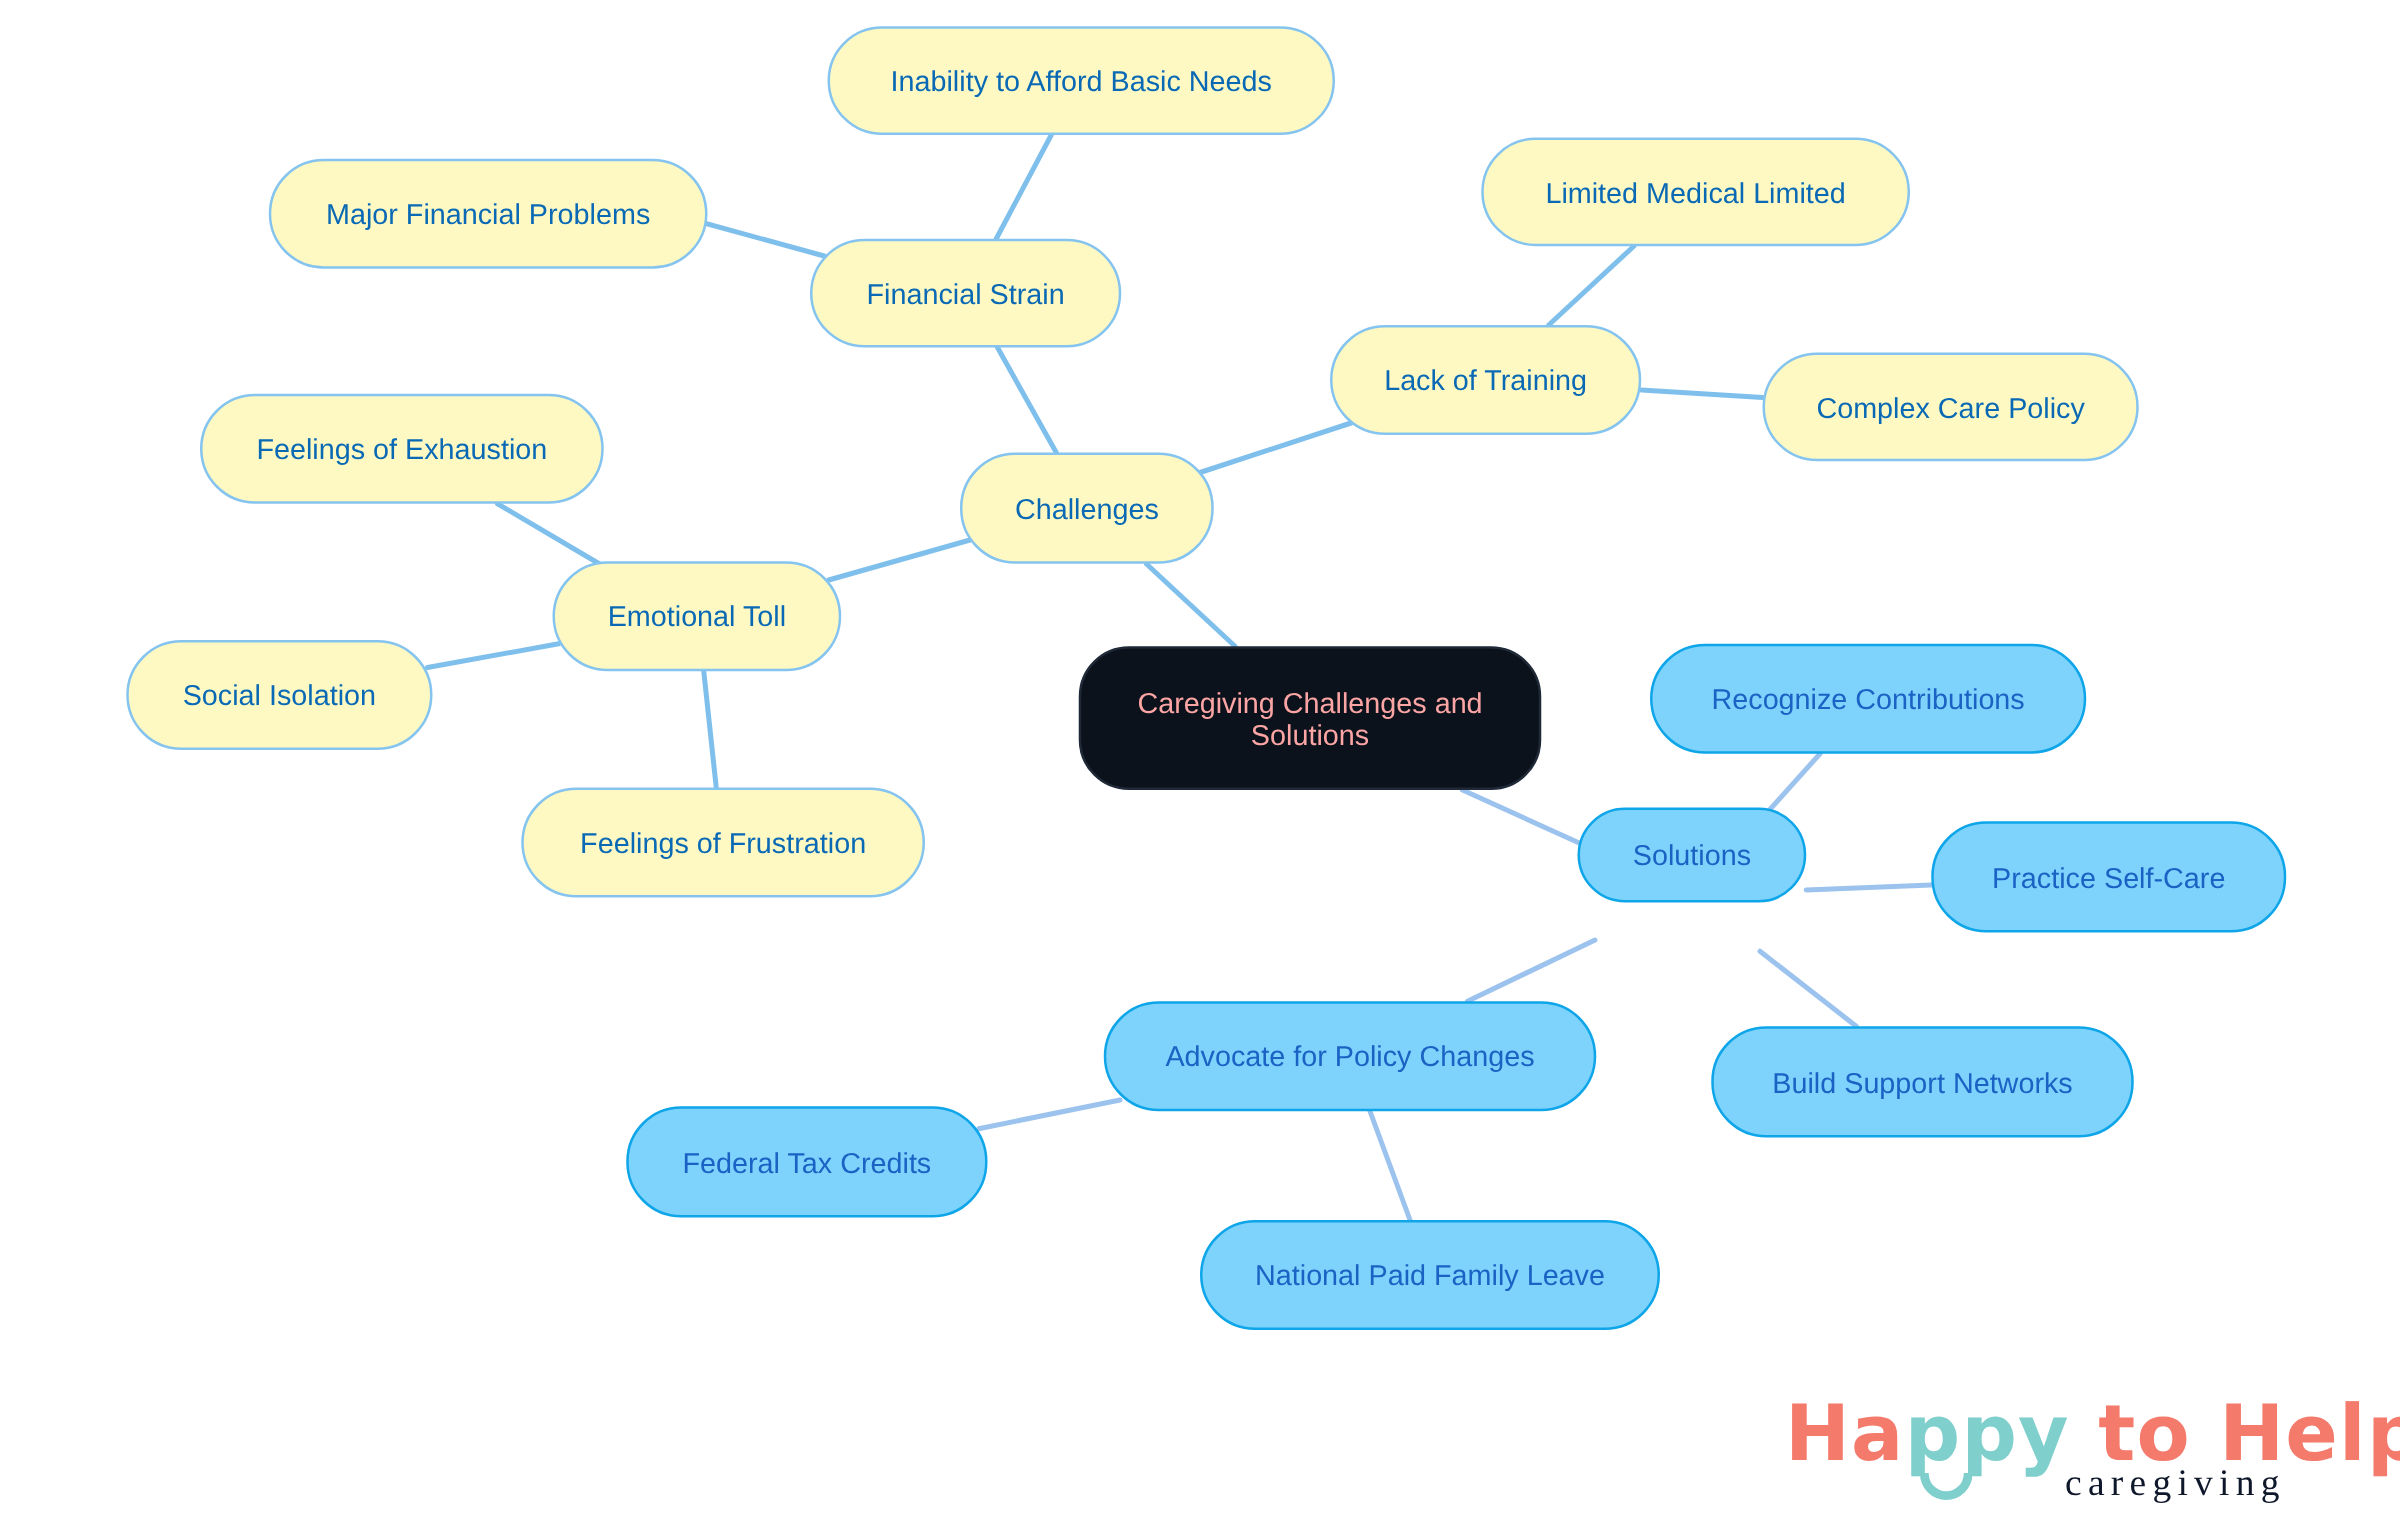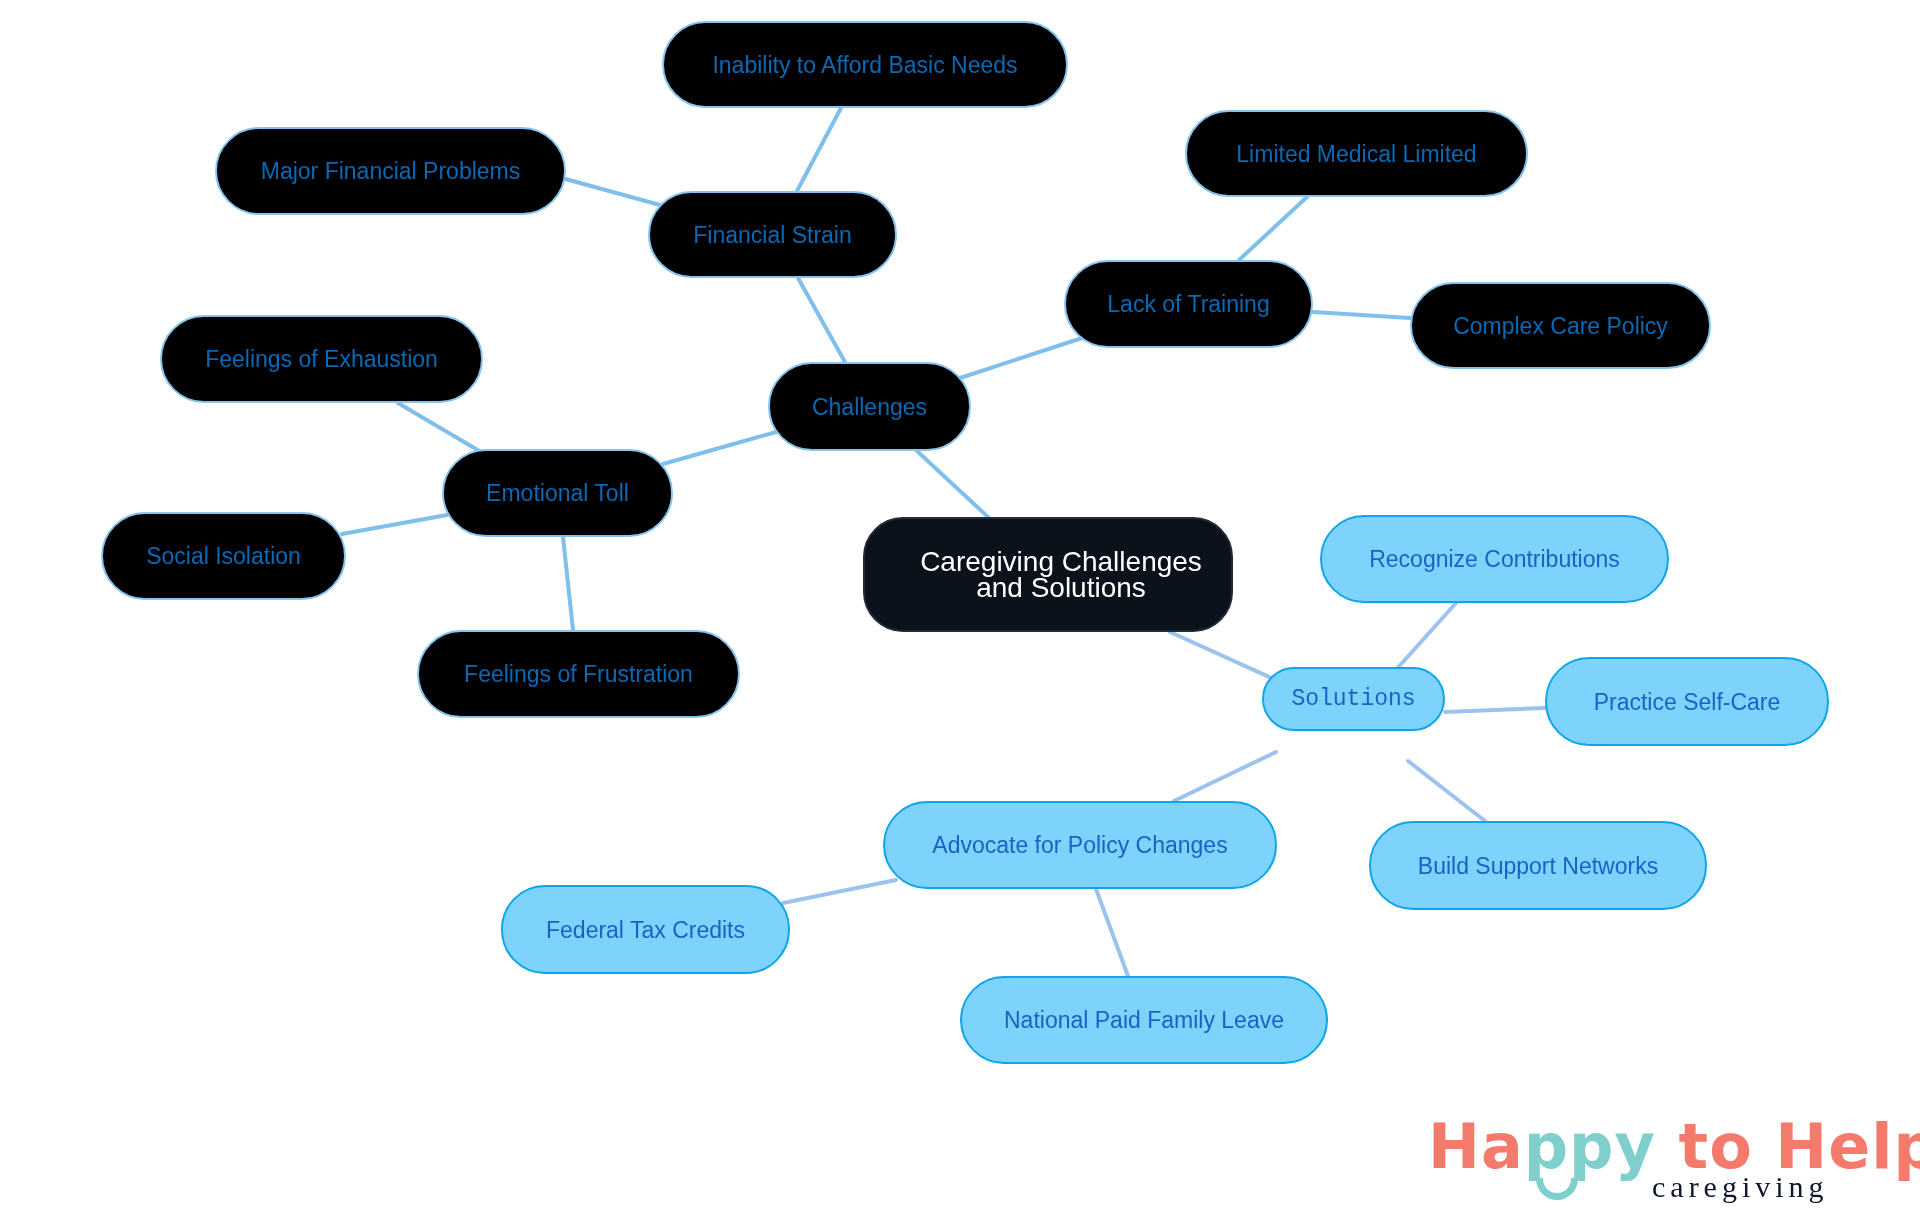--- a/index.html
+++ b/index.html
@@ -4,22 +4,22 @@
 <style>
   html, body { margin: 0; padding: 0; background: #ffffff; }
   body { width: 1920px; height: 1215px; position: relative; overflow: hidden; font-family: "Liberation Sans", "DejaVu Sans", sans-serif; }
   #edges { position: absolute; left: 0; top: 0; width: 1920px; height: 1215px; }
   .node {
     position: absolute; box-sizing: border-box;
     display: flex; align-items: center; justify-content: center; text-align: center;
     border-radius: 44px; font-size: 23px; line-height: 26px; padding: 0 20px;
     cursor: pointer;
   }
-  .node.root { background: #0c121b; color: #ffffff; border: 2px solid #1f2937; font-size: 28px; line-height: 26px; border-radius: 40px; justify-content: flex-end; }
-  .node.challenge { background: #000000; color: #0969b5; border: 2px solid #85c4ef; }
+  .node.root { background: #0c121b; color: #fca5a5; border: 2px solid #1f2937; font-size: 23px; line-height: 26px; border-radius: 40px; }
+  .node.challenge { background: #fef9c3; color: #0969b5; border: 2px solid #85c4ef; }
   .node.solution { background: #7dd3fc; color: #1a62c4; border: 2px solid #0ea5e9; justify-content: center; }
   .logo { position: absolute; left: 1428px; top: 1112px; width: 460px; height: 95px; }
   .logo-main { position: absolute; left: 0; top: 0; font-family: "DejaVu Sans", sans-serif; font-weight: bold; font-size: 62px; letter-spacing: 1px; line-height: 70px; white-space: nowrap; }
   .logo-main .coral { color: #f47a6c; }
   .logo-main .teal { color: #7fcfcd; }
   .logo-sub { position: absolute; left: 224px; top: 58px; font-family: Liberation Serif, serif; font-size: 30px; color: #0f172a; letter-spacing: 5px; line-height: 34px; }
   .logo-smile { position: absolute; left: 108px; top: 66px; width: 42px; height: 22px; border: 7px solid #7fcfcd; border-top: none; border-radius: 0 0 30px 30px; box-sizing: border-box; }
 </style>
 </head>
 <body>
@@ -101,21 +101,21 @@
 <div class="node challenge" style="left:160px; top:315px; width:323px; height:88px;">
   <span>Feelings of Exhaustion</span>
 </div>
 <div class="node challenge" style="left:101px; top:512px; width:245px; height:88px;">
   <span>Social Isolation</span>
 </div>
 <div class="node challenge" style="left:417px; top:630px; width:323px; height:88px;">
   <span>Feelings of Frustration</span>
 </div>
 
-<div class="node solution" style="left:1262px; top:667px; width:183px; height:64px;font-family:Liberation Mono, monospace;">
+<div class="node solution" style="left:1262px; top:646px; width:183px; height:76px;">
   <span>Solutions</span>
 </div>
 <div class="node solution" style="left:1320px; top:515px; width:349px; height:88px;">
   <span>Recognize Contributions</span>
 </div>
 <div class="node solution" style="left:1545px; top:657px; width:284px; height:89px;">
   <span>Practice Self-Care</span>
 </div>
 <div class="node solution" style="left:1369px; top:821px; width:338px; height:89px;">
   <span>Build Support Networks</span>

